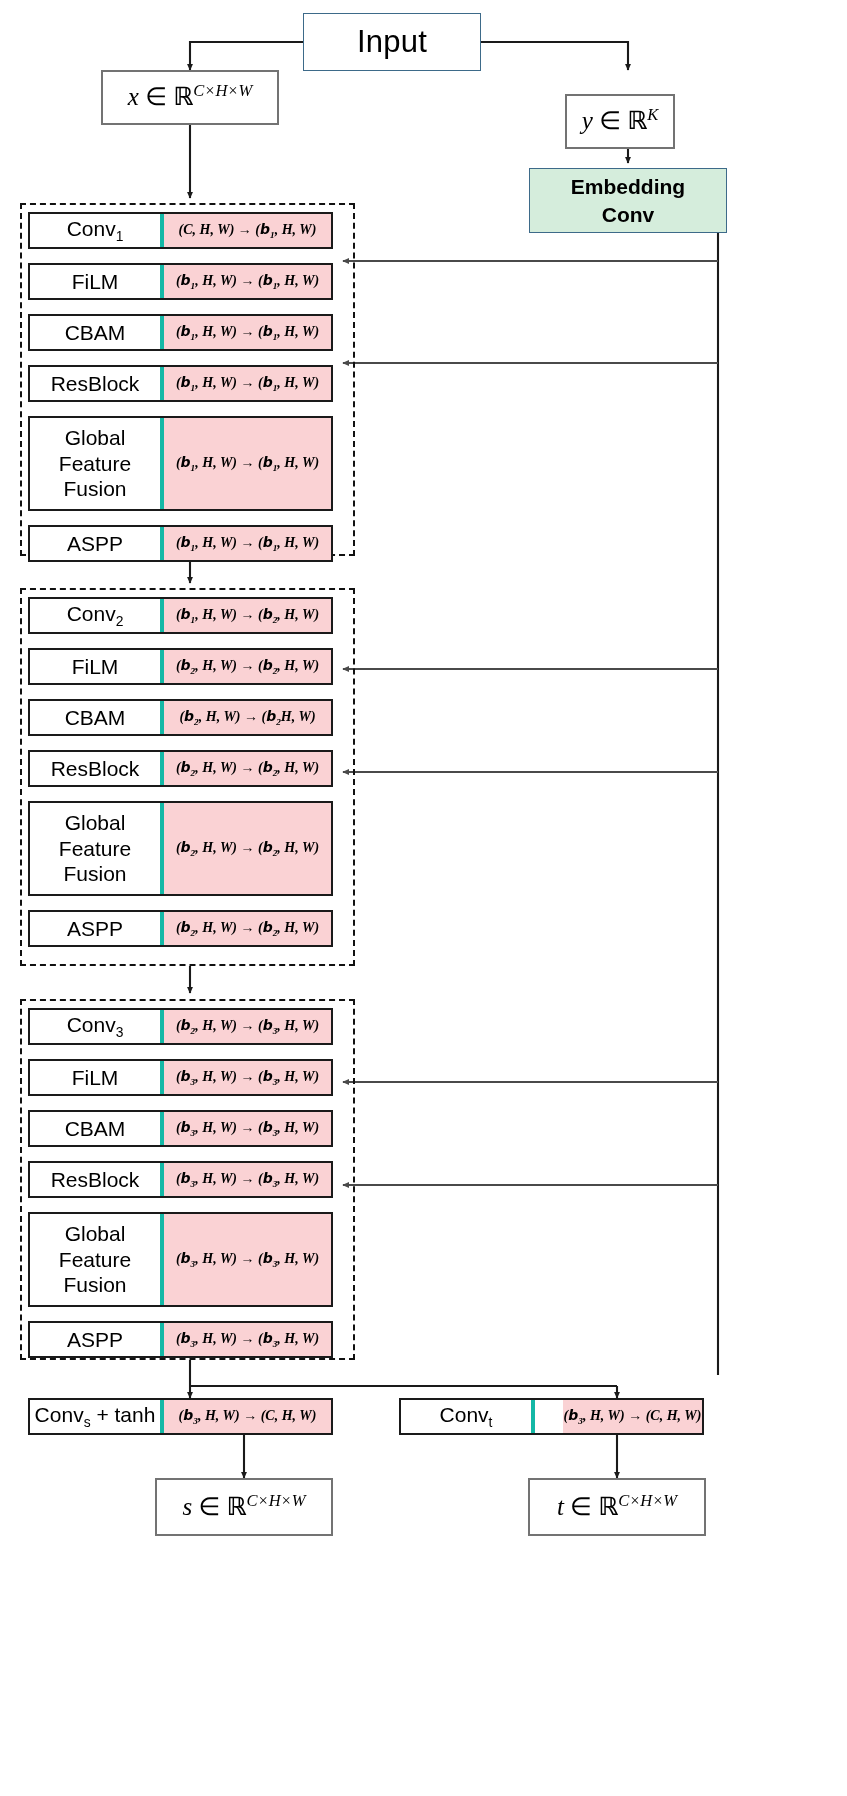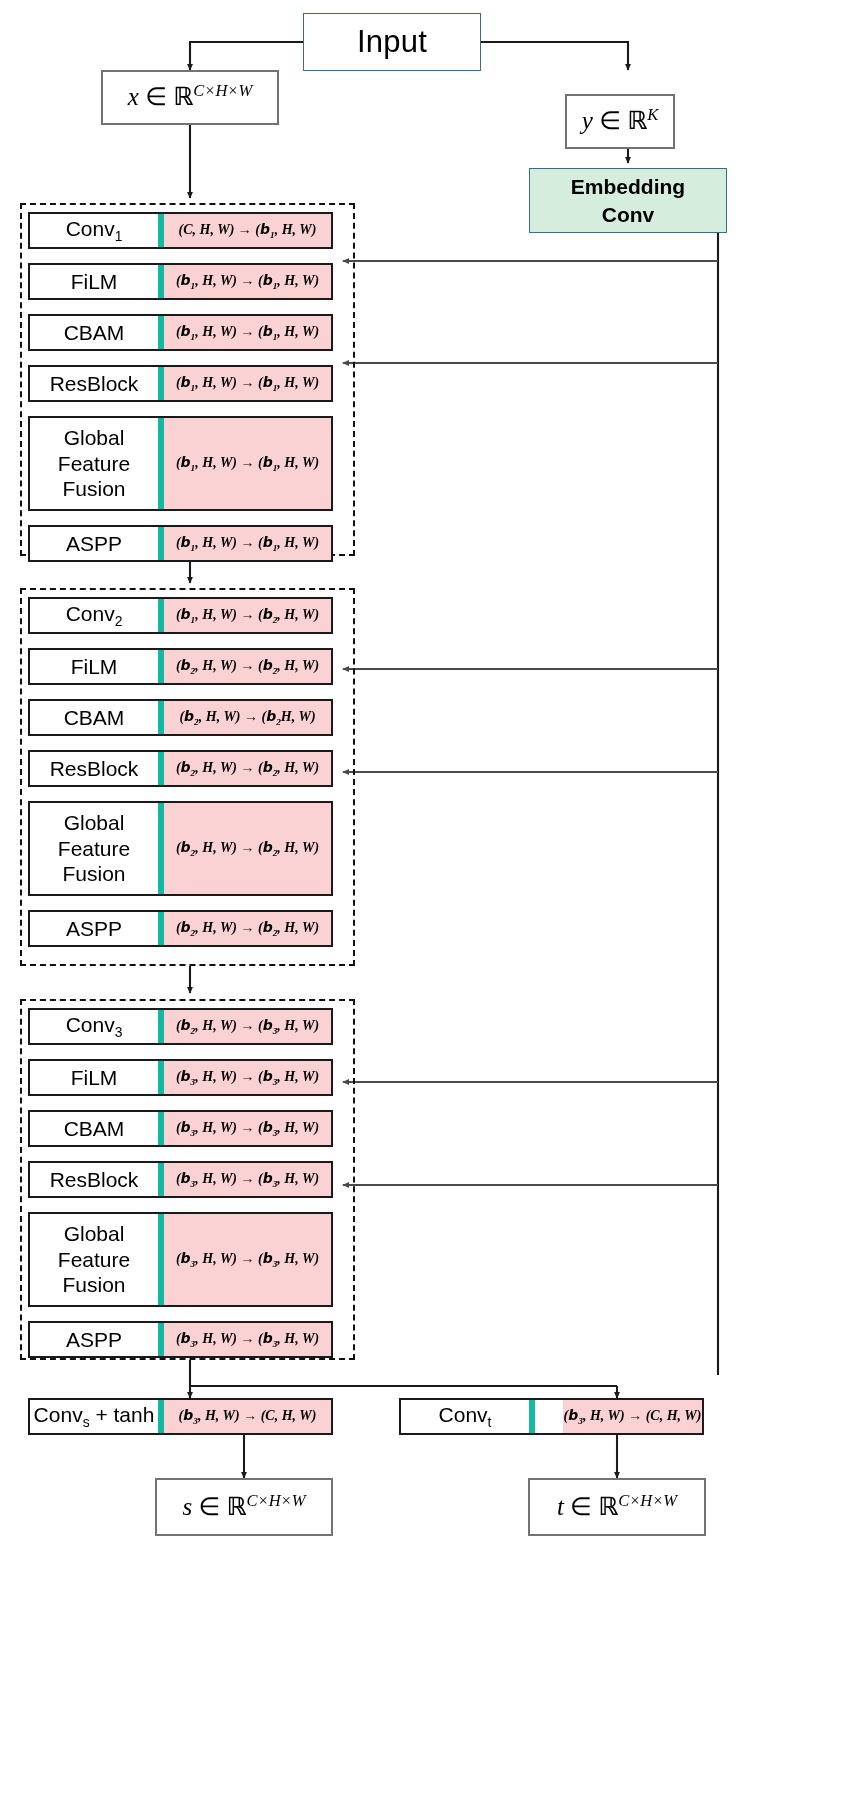--- a/index.html
+++ b/index.html
@@ -74,21 +74,21 @@
     background: #ffffff;
   }
   .row .rlabel {
     box-sizing: border-box;
     display: flex;
     align-items: center;
     justify-content: center;
     text-align: center;
     background: #ffffff;
     font-size: 21px;
-    border-right: 6px solid #14b8a6;
+    border-right: 4px solid #14b8a6;
     flex: none;
     line-height: 1.22;
     flex-direction: column;
   }
   .row .rshape {
     box-sizing: border-box;
     display: flex;
     align-items: center;
     justify-content: center;
     background: #fad2d4;

